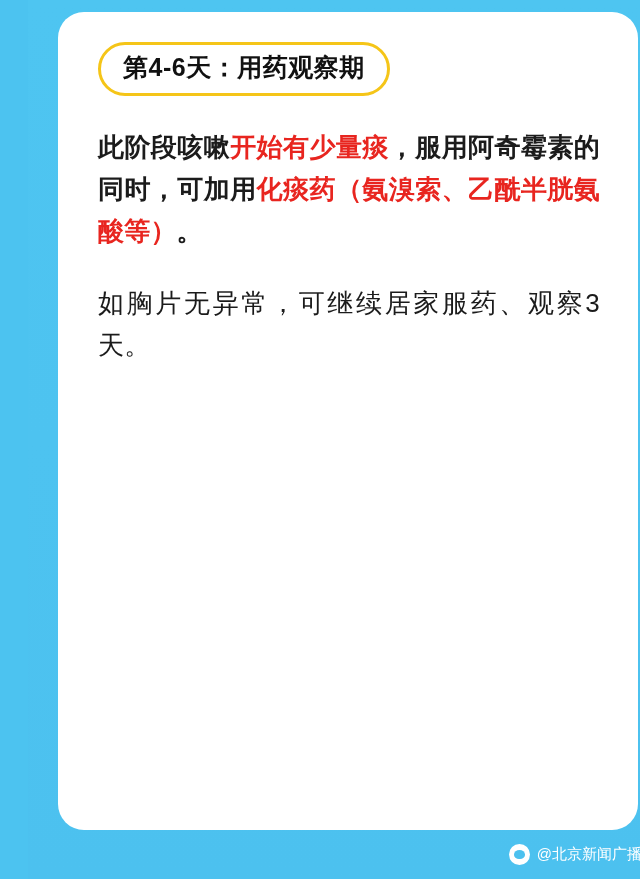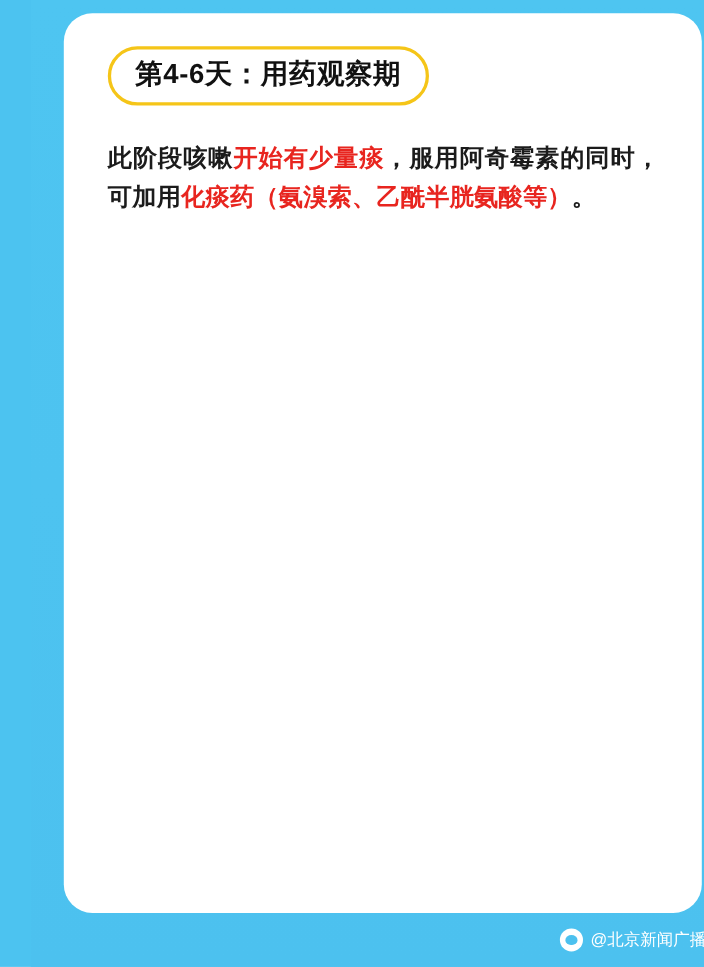--- a/index.html
+++ b/index.html
@@ -42,21 +42,21 @@
     padding: 9px 22px 11px 22px;
     font-size: 25px;
     font-weight: bold;
     color: #111111;
     letter-spacing: 0.5px;
     line-height: 1.1;
     background: #ffffff;
   }
   .body-text {
     margin-top: 30px;
-    font-size: 22px;
+    font-size: 26px;
     line-height: 1.62;
     color: #1b1b1b;
     letter-spacing: 0.2px;
     text-align: justify;
   }
   .para {
     margin: 0 0 30px 0;
   }
   .para:last-child {
     margin-bottom: 0;
@@ -110,20 +110,21 @@
 
 <div class="page">
 
   <div class="card">
     <div class="card-inner">
 
       <div class="badge">第4-6天：用药观察期</div>
 
       <div class="body-text">
         <p class="para bold"><span>此阶段咳嗽</span><span class="hl" style="color: rgb(232, 37, 31);">开始有少量痰</span><span>，服用阿奇霉素的同时，可加用</span><span class="hl" style="color: rgb(232, 37, 31);">化痰药（氨溴索、乙酰半胱氨酸等）</span><span>。</span></p>
+        <p class="para"><span>如胸片无异常，可继续居家服药、观察3天。</span></p>
       </div>
 
     </div>
   </div>
 
   <div class="footer">
     <div class="weibo-mark">
       <span class="weibo-eye"></span>
       <span>@北京新闻广播</span>
     </div>

